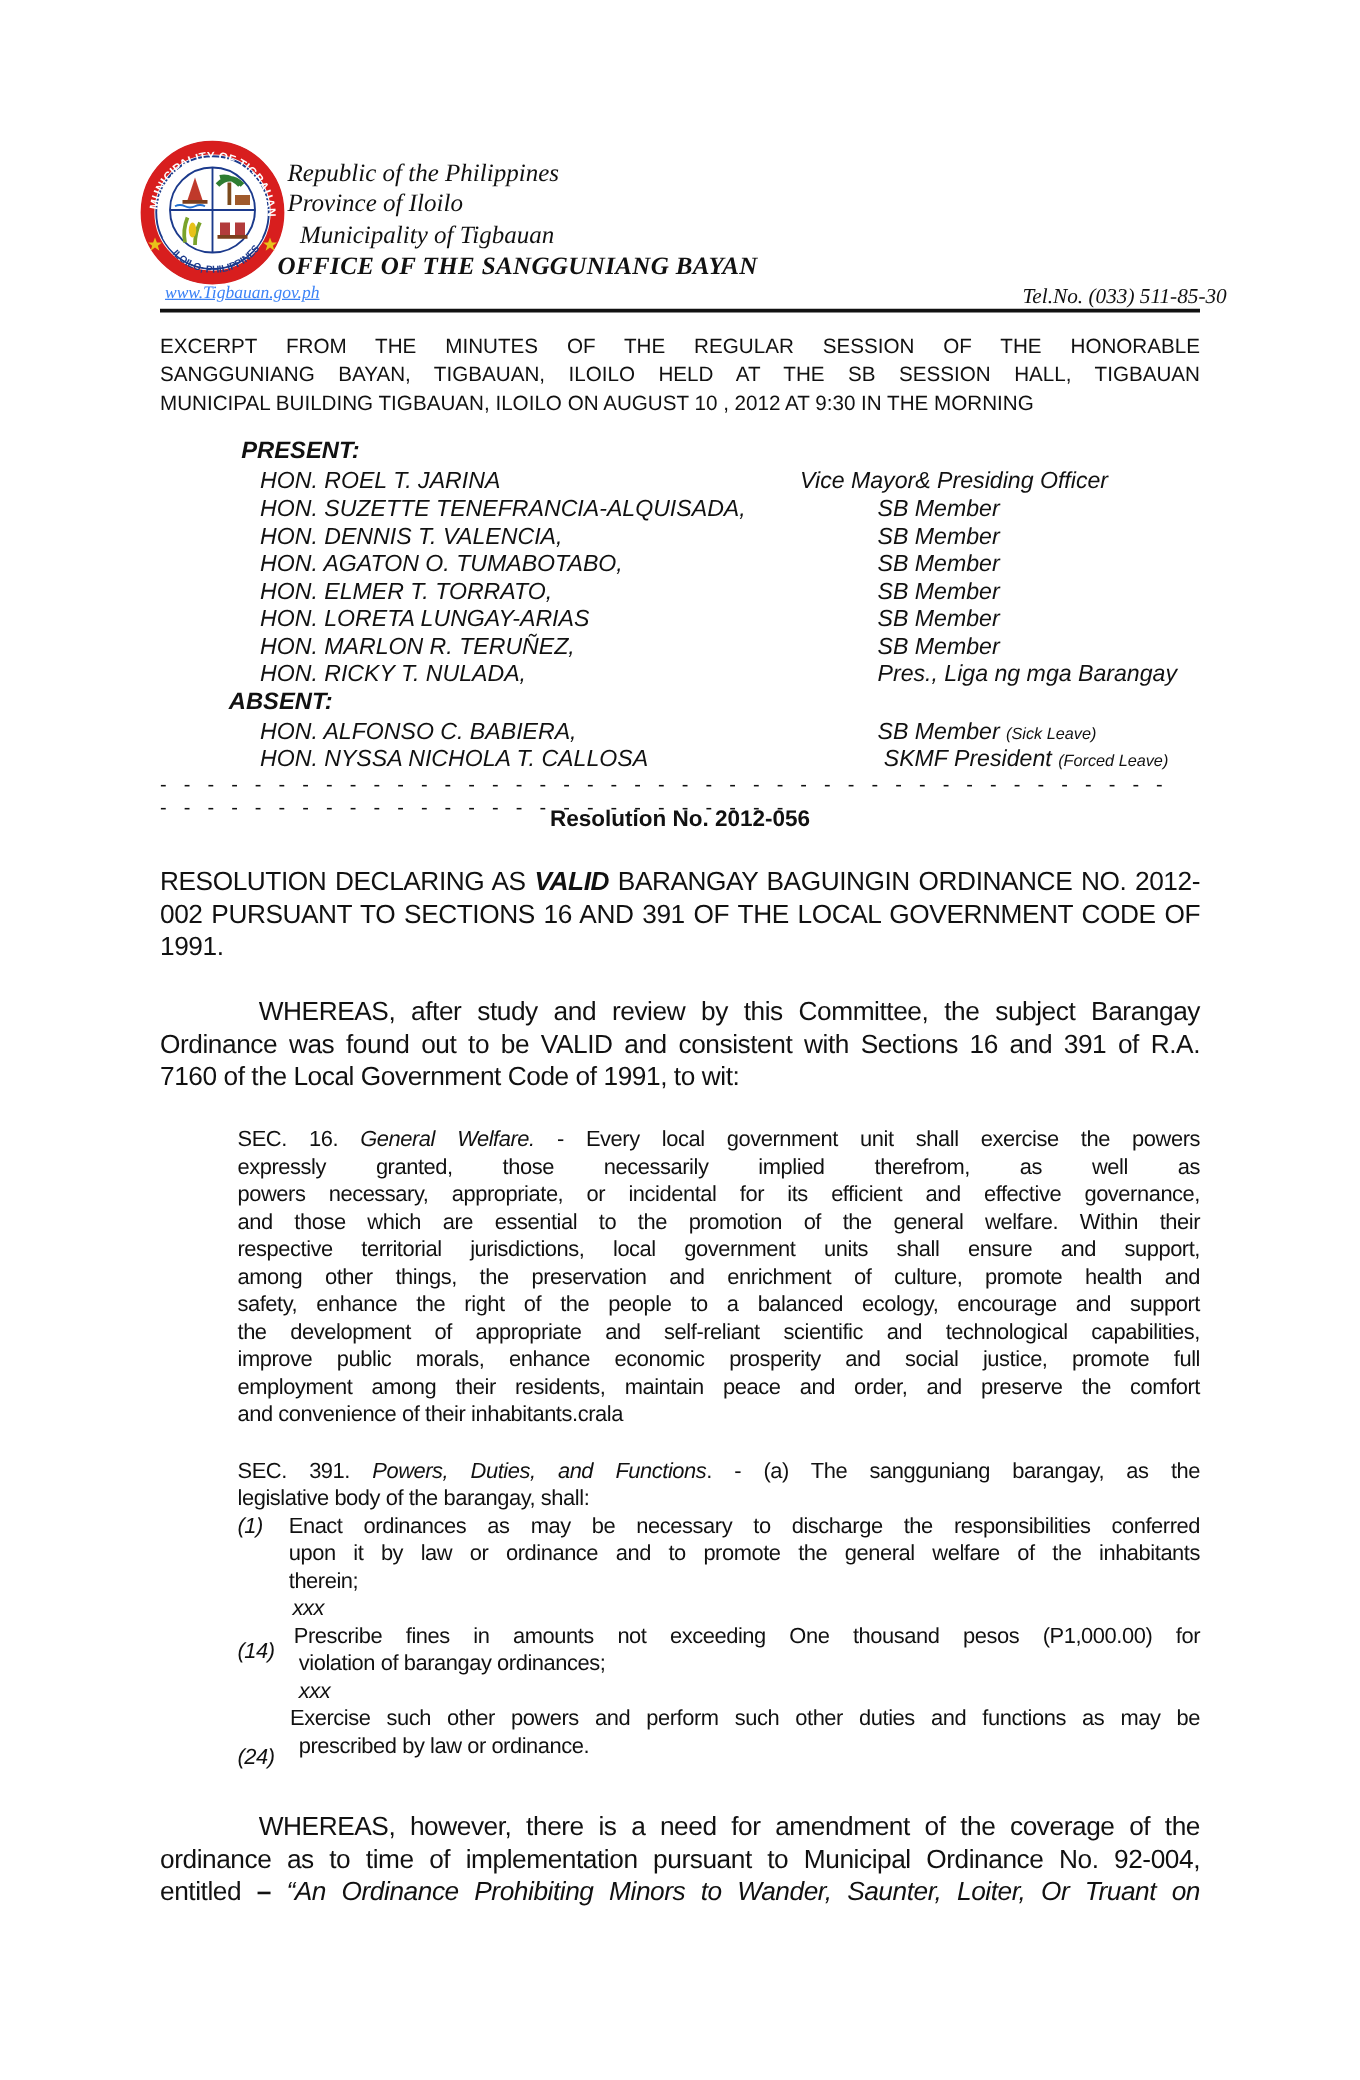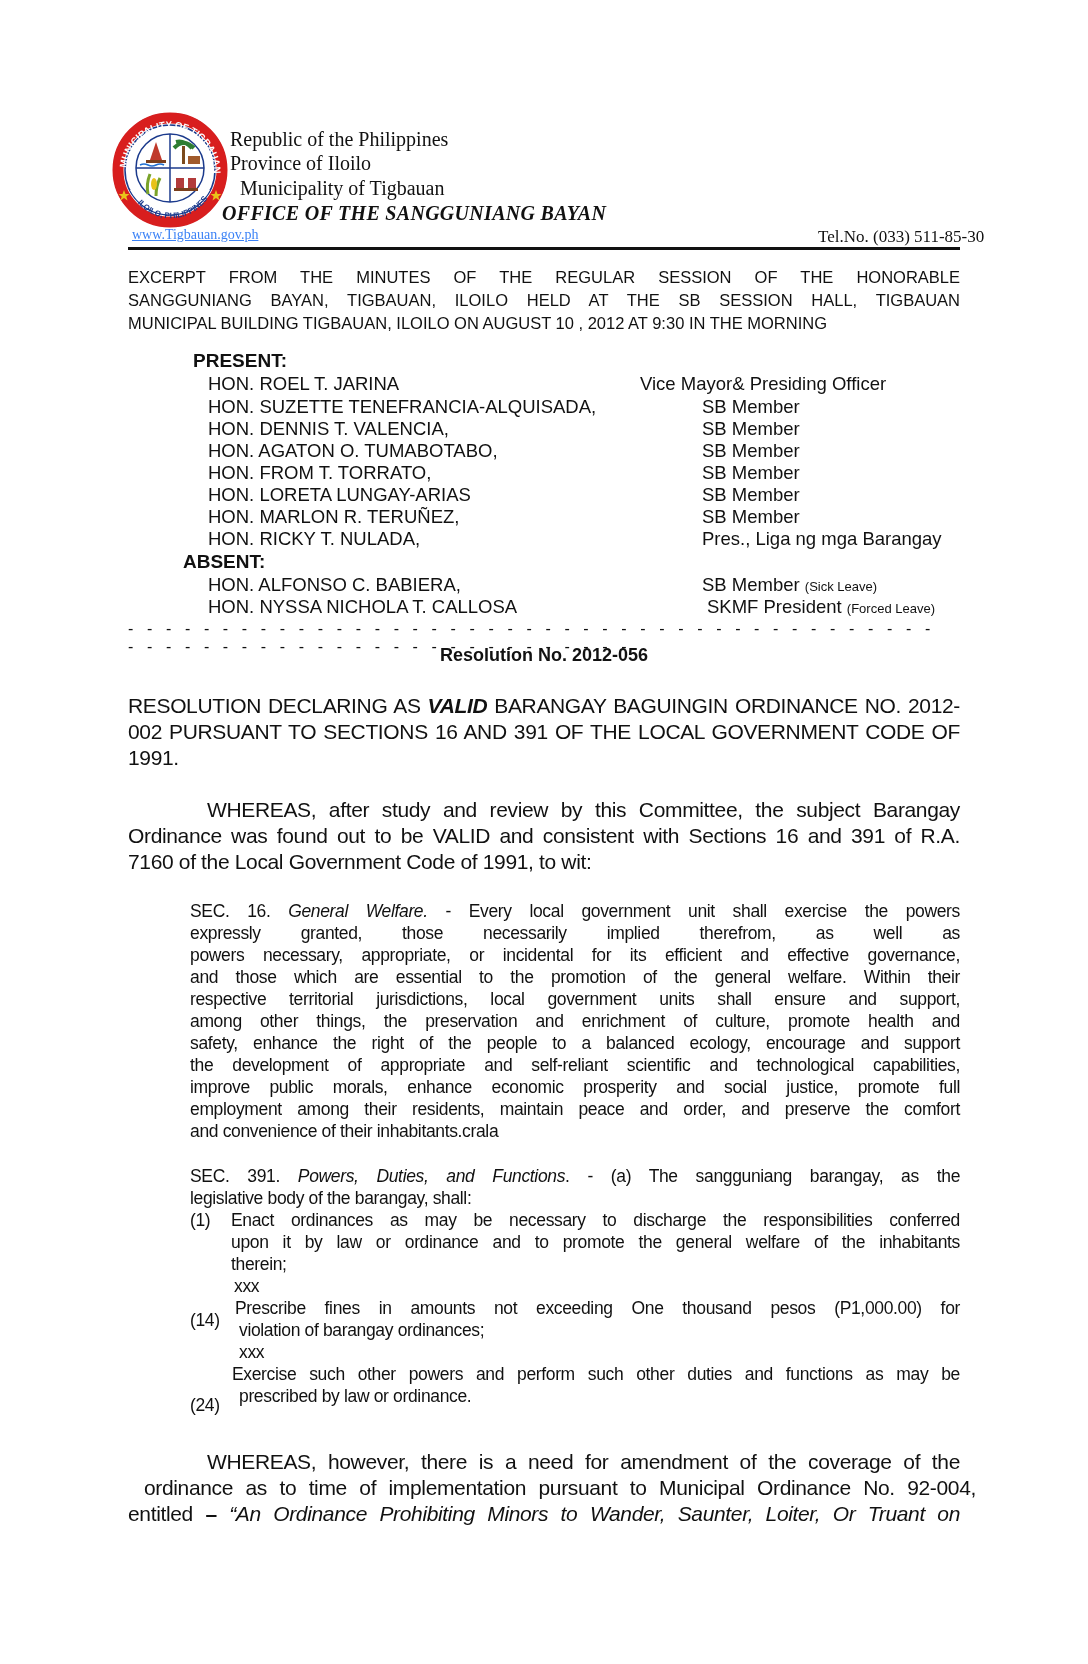--- a/index.html
+++ b/index.html
@@ -1,17 +1,17 @@
 <!DOCTYPE html>
 <html><head>
 <meta charset="utf-8">
 <style>
   html, body { margin: 0; padding: 0; background: #ffffff; }
   body { width: 1088px; height: 1664px; position: relative; overflow: hidden; color: #111; }
-  .abs { position: absolute; white-space: nowrap; }
+  .abs { position: absolute; white-space: nowrap; font-style: italic; }
   .serif { font-family: "Liberation Serif", "DejaVu Serif", serif; }
   .sans { font-family: "Liberation Sans", "DejaVu Sans", sans-serif; }
 
   
   #logo { position: absolute; left: 112px; top: 112px; width: 116px; height: 116px; }
   .hdr { font-size: 20px; }
   #hdr-office { font-size: 20px; font-weight: bold; font-style: italic; letter-spacing: 0.3px; }
   #hdr-url { font-size: 14px; color: #3b82f6; text-decoration: underline; }
   #hdr-tel { font-size: 17px; }
   #hdr-rule { position: absolute; left: 128px; top: 247px; width: 832px; height: 3px; background: #111; }
@@ -99,21 +99,21 @@
 
   <div class="abs sans att-name" style="left:208px; top:396px;">HON. SUZETTE TENEFRANCIA-ALQUISADA,</div>
   <div class="abs sans att-role" style="left:702px; top:396px;">SB Member</div>
 
   <div class="abs sans att-name" style="left:208px; top:418px;">HON. DENNIS T. VALENCIA,</div>
   <div class="abs sans att-role" style="left:702px; top:418px;">SB Member</div>
 
   <div class="abs sans att-name" style="left:208px; top:440px;">HON. AGATON O. TUMABOTABO,</div>
   <div class="abs sans att-role" style="left:702px; top:440px;">SB Member</div>
 
-  <div class="abs sans att-name" style="left:208px; top:462px;">HON. FROM T. TORRATO,</div>
+  <div class="abs sans att-name" style="left:208px; top:462px;">HON. ELMER T. TORRATO,</div>
   <div class="abs sans att-role" style="left:702px; top:462px;">SB Member</div>
 
   <div class="abs sans att-name" style="left:208px; top:484px;">HON. LORETA LUNGAY-ARIAS</div>
   <div class="abs sans att-role" style="left:702px; top:484px;">SB Member</div>
 
   <div class="abs sans att-name" style="left:208px; top:506px;">HON. MARLON R. TERUÑEZ,</div>
   <div class="abs sans att-role" style="left:702px; top:506px;">SB Member</div>
 
   <div class="abs sans att-name" style="left:208px; top:528px;">HON. RICKY T. NULADA,</div>
   <div class="abs sans att-role" style="left:702px; top:528px;">Pres., Liga ng mga Barangay</div>
@@ -179,15 +179,15 @@
   <div class="secline sans compress hang last" style="left:239px; top:1320px;">violation of barangay ordinances;</div>
   <div class="abs sans compress" style="left:239px; top:1342px; font-size:17.5px;">xxx</div>
 
   <div class="abs sans compress" style="left:190px; top:1364px; font-size:17.5px;margin-top:31px;">(24)</div>
   <div class="secline sans compress" style="left:232px; width:728px; top:1364px;">Exercise such other powers and perform such other duties and functions as may be</div>
   <div class="secline sans compress last" style="left:239px; width:721px; top:1386px;">prescribed by law or ordinance.</div>
 </div>
 
 <div>
   <div class="bodyline sans compress indent" style="top:1450px;">WHEREAS, however, there is a need for amendment of the coverage of the</div>
-  <div class="bodyline sans compress" style="top:1476px;margin-left:16px;">ordinance as to time of implementation pursuant to Municipal Ordinance No. 92-004,</div>
+  <div class="bodyline sans compress" style="top:1476px;">ordinance as to time of implementation pursuant to Municipal Ordinance No. 92-004,</div>
   <div class="bodyline sans compress" style="top:1502px;"><span>entitled </span><b>–</b><i> “An Ordinance Prohibiting Minors to Wander, Saunter, Loiter, Or Truant on</i></div>
 </div>
 
 </body></html>

